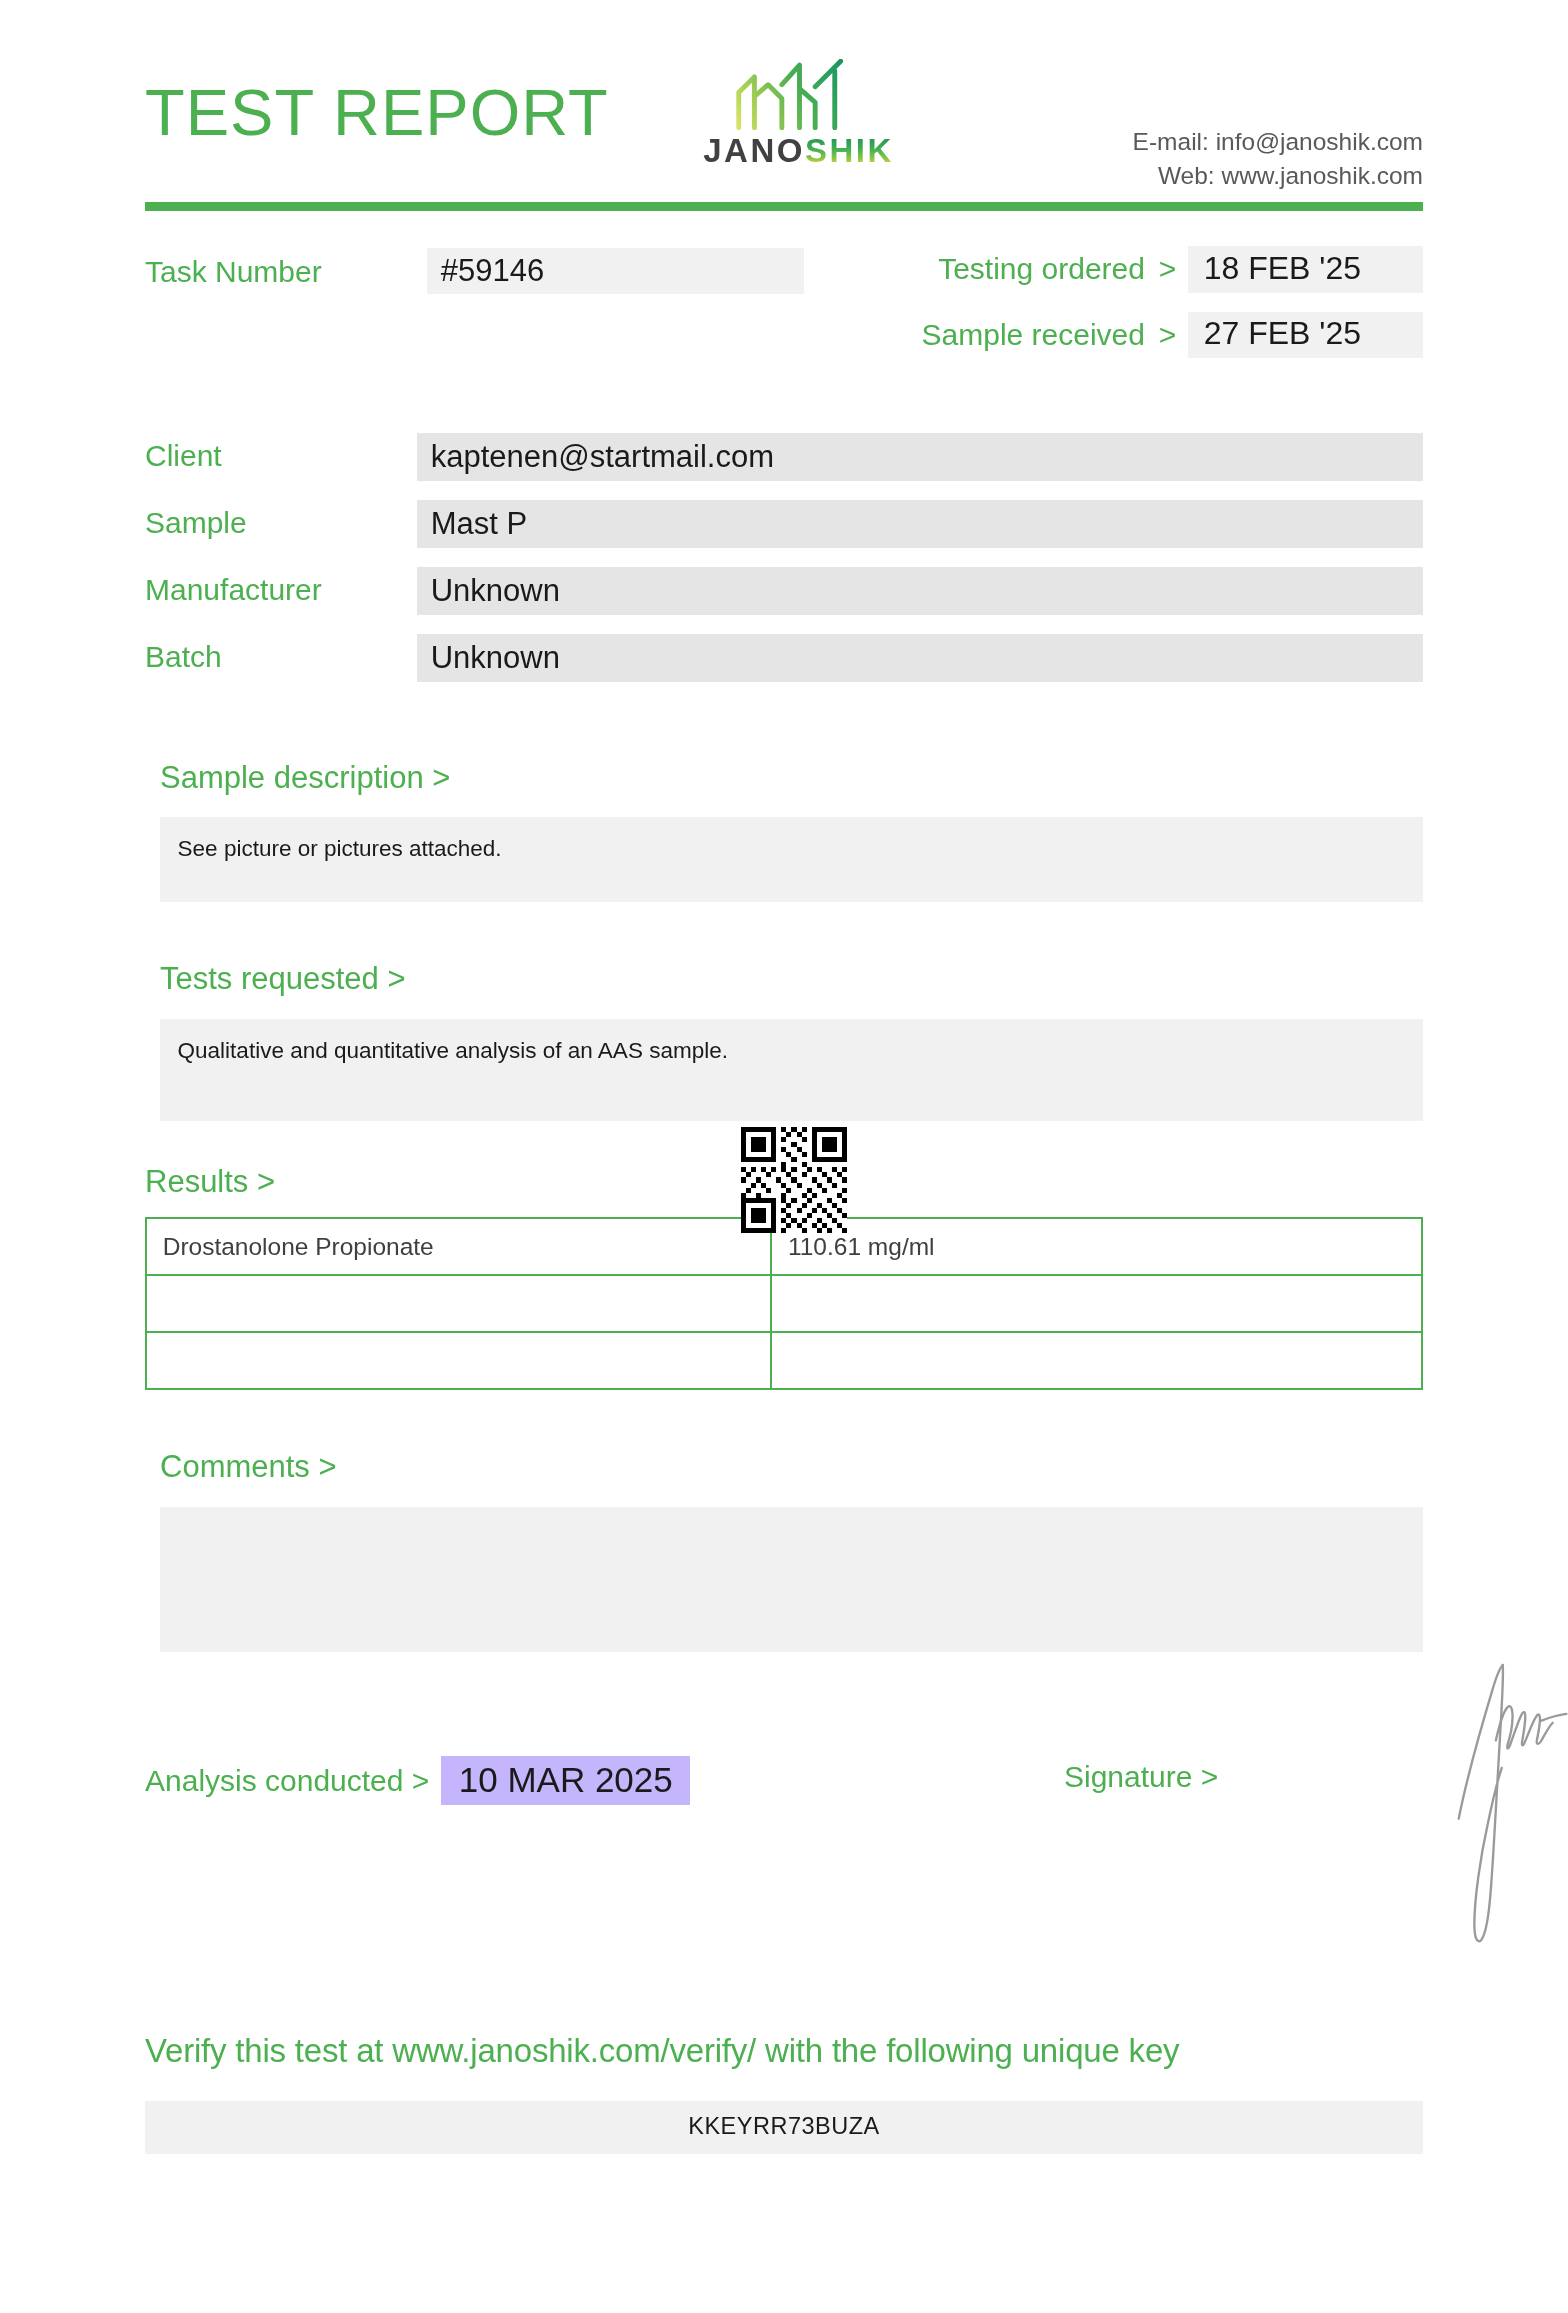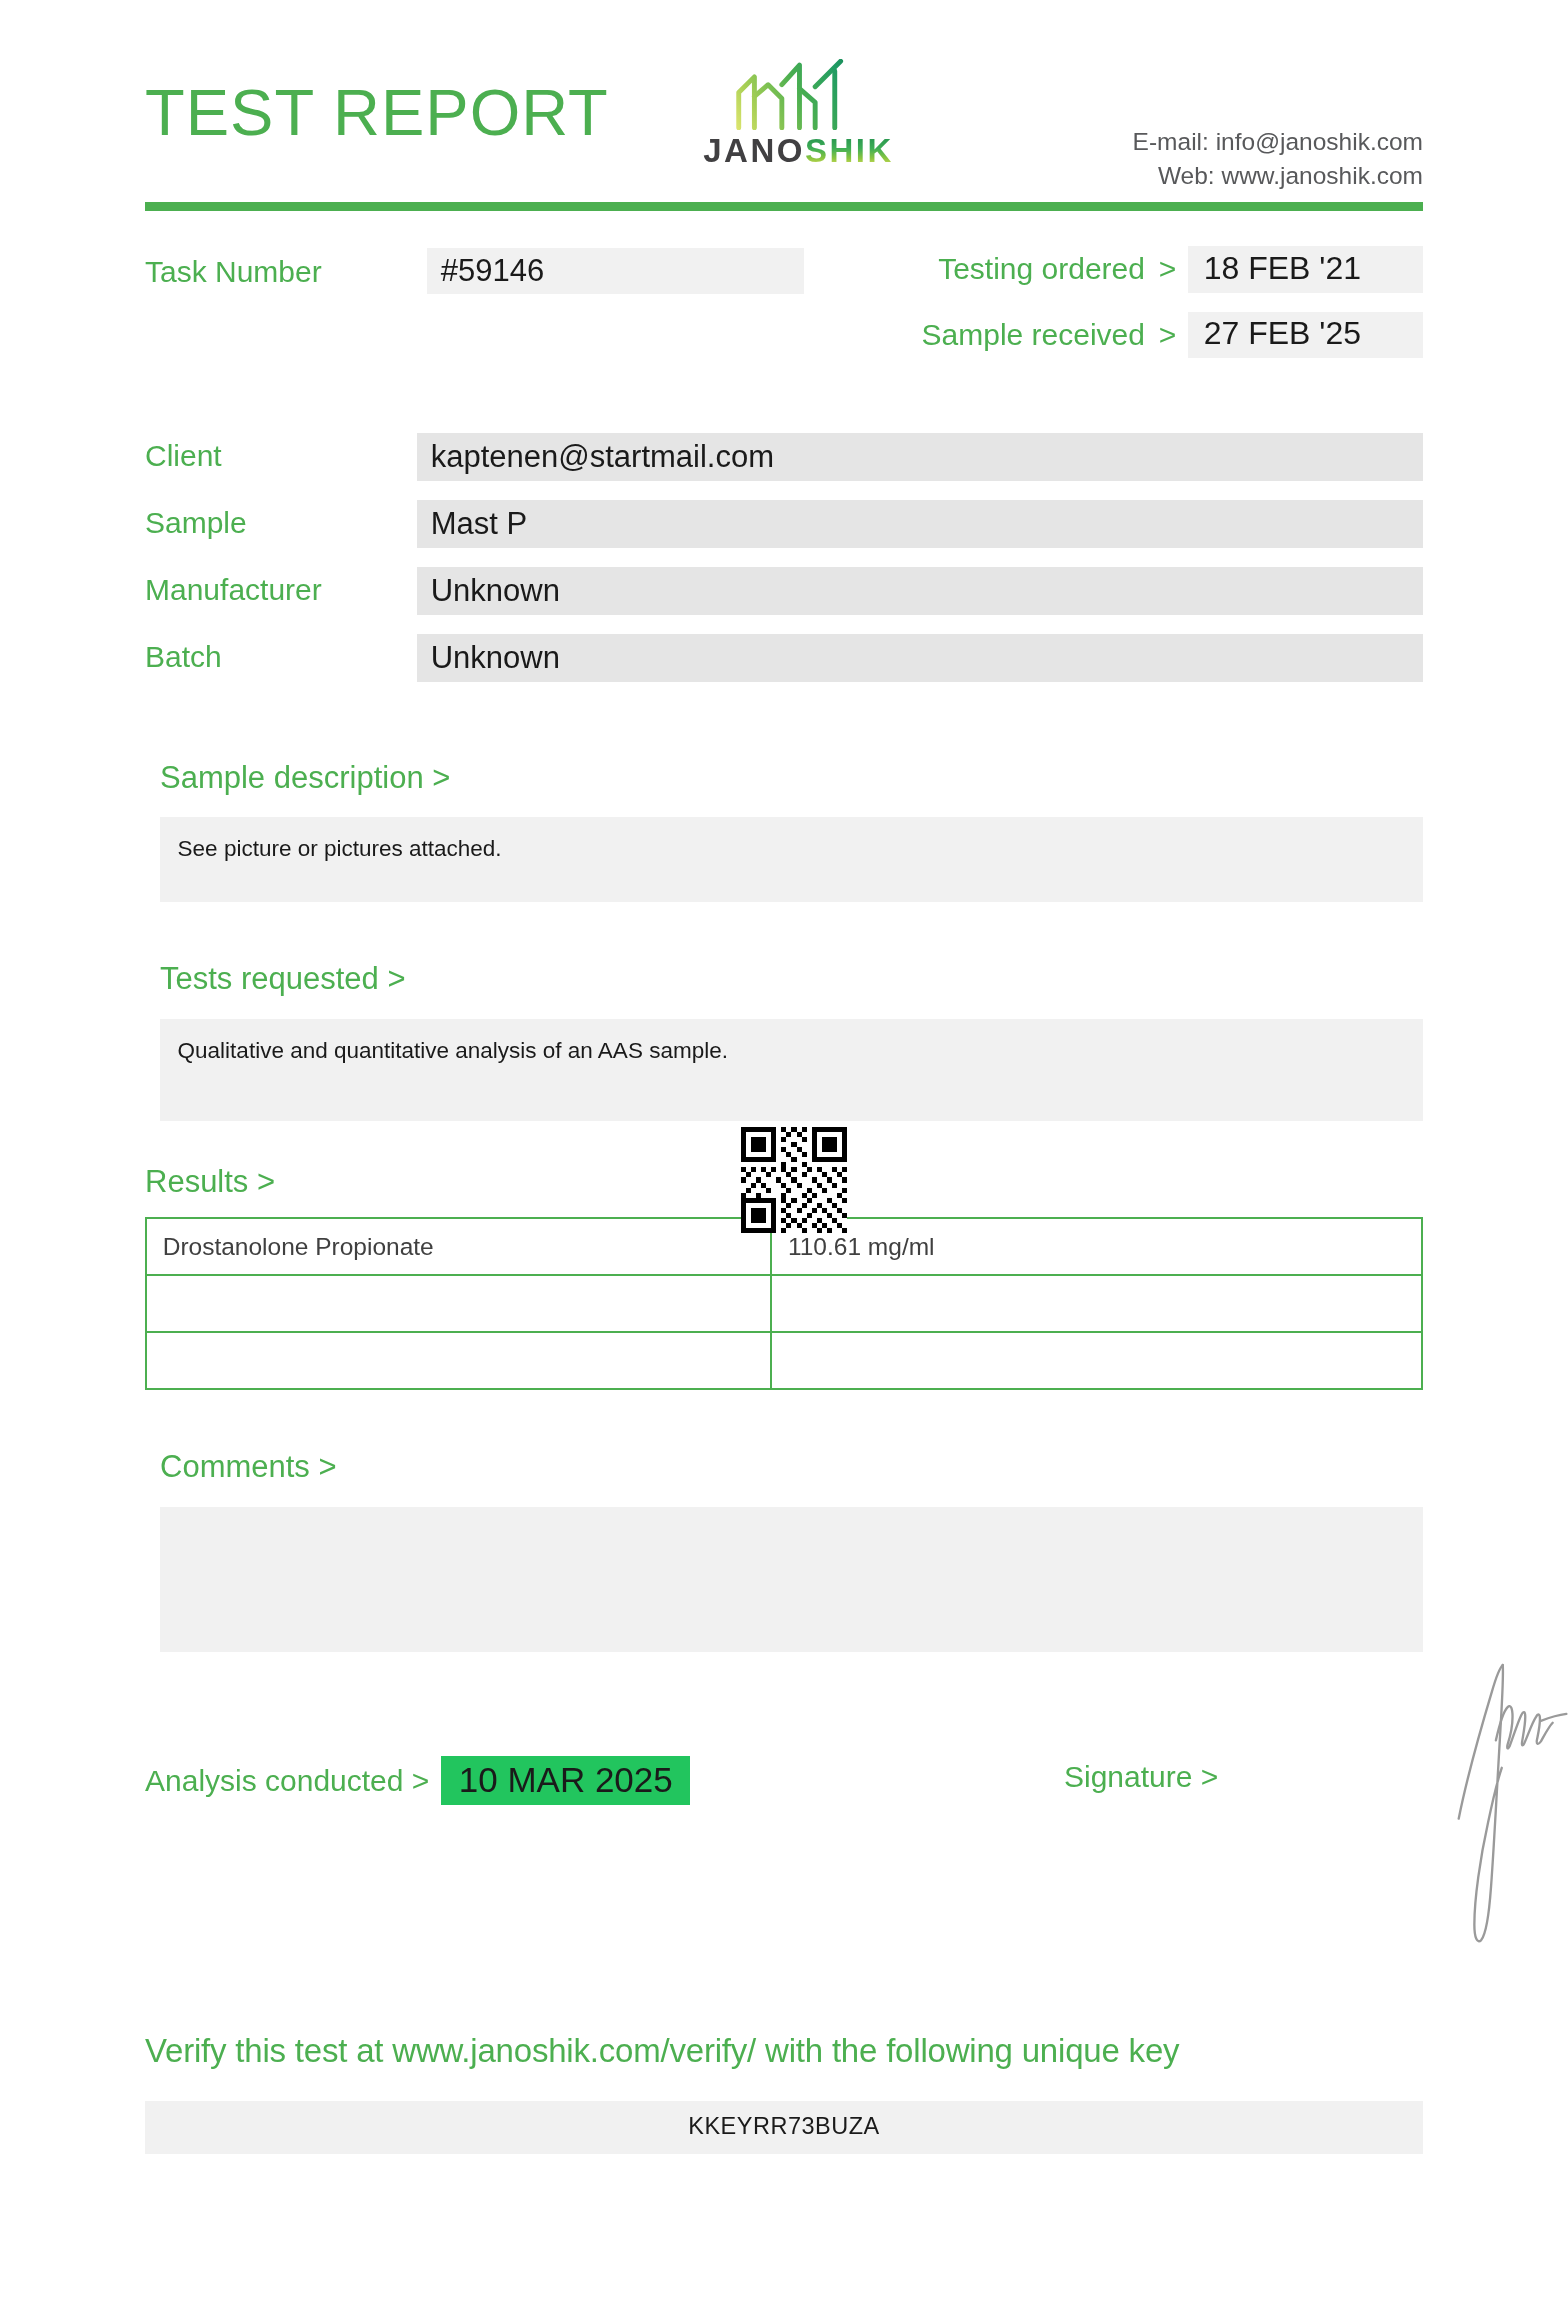--- a/index.html
+++ b/index.html
@@ -276,21 +276,21 @@
   }
 
   .analysis-label {
     color: #4caf50;
     font-size: 30px;
     white-space: nowrap;
     margin-right: 11.8px;
   }
 
   .analysis-value {
-    background: #22c55e;
+    background: #c4b5fd;
     font-size: 35px;
     color: #1a1a1a;
     padding: 4.9px 17.6px 7.8px;
     line-height: 37px;
     white-space: nowrap;
   }
 
   .sig-label {
     position: absolute;
     left: 919px;
@@ -374,21 +374,21 @@
   <div class="header-rule"></div>
 
   <div class="task-row">
     <div class="label-green task-label">Task Number</div>
     <div class="task-value">#59146</div>
 
     <div class="dates">
       <div class="date-line">
         <span class="date-label">Testing ordered</span>
         <span class="date-caret">&gt;</span>
-        <span class="date-value">18 FEB '21</span>
+        <span class="date-value">18 FEB '25</span>
       </div>
       <div class="date-line">
         <span class="date-label">Sample received</span>
         <span class="date-caret">&gt;</span>
         <span class="date-value">27 FEB '25</span>
       </div>
     </div>
   </div>
 
   <div class="info-table">

